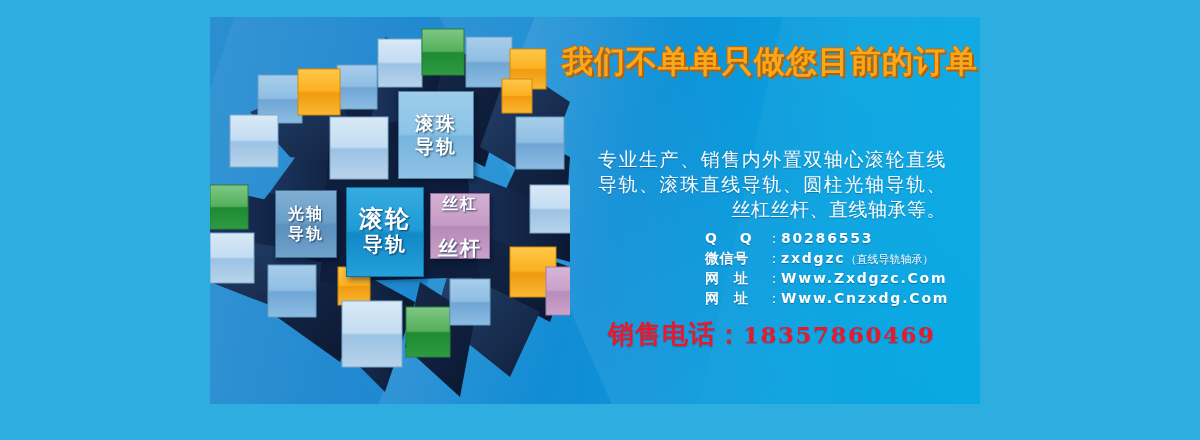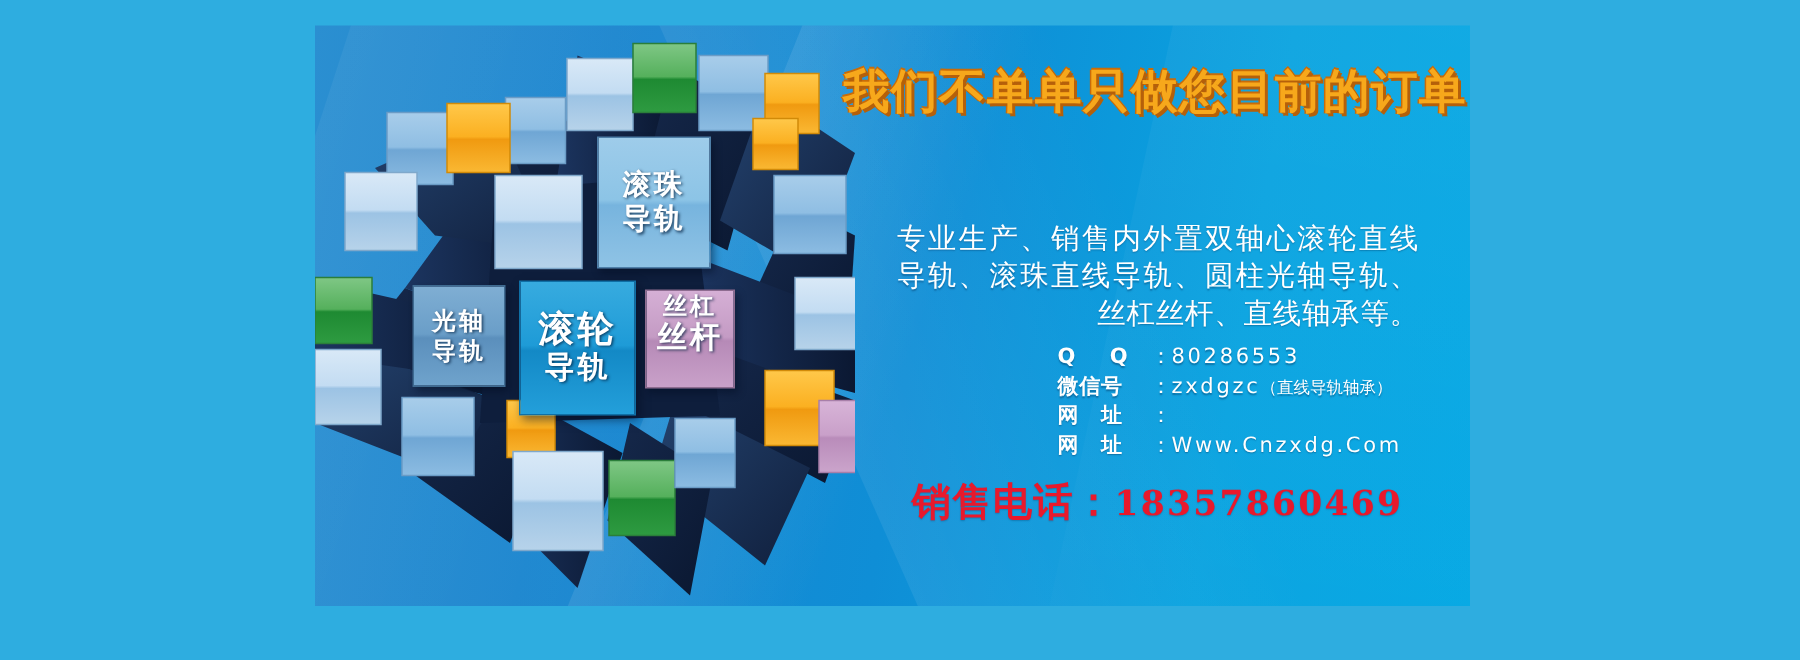--- a/index.html
+++ b/index.html
@@ -87,21 +87,21 @@
     font-size:14px;
     line-height:19.5px;
     text-shadow:0 1px 1px rgba(0,40,80,.4);
   }
   .crow{display:flex;align-items:baseline;white-space:nowrap;}
   .clabel{
     display:inline-block;width:62px;flex:0 0 62px;
     font-weight:bold;letter-spacing:.5px;
   }
   .clabel.spread{letter-spacing:9px;}
-  .cvalue{font-weight:normal;letter-spacing:1.6px;}
+  .cvalue{font-weight:bold;letter-spacing:1.6px;}
   .cvalue.mono{letter-spacing:1.8px;}
   .cnote{font-size:11px;font-weight:normal;letter-spacing:0;}
 
   .phone{
     position:absolute;left:48px;top:300px;width:372px;
     white-space:nowrap;
     color:#E8192C;
     font-weight:bold;
     font-size:26px;
     letter-spacing:1px;
@@ -255,21 +255,21 @@
                   display:flex;flex-direction:column;align-items:center;justify-content:center;">
         <span style="color:#fff;font-weight:bold;font-size:24px;line-height:25px;letter-spacing:2px;
                      text-shadow:1px 1px 2px rgba(0,30,60,.75);">滚轮</span>
         <span style="color:#fff;font-weight:bold;font-size:20px;line-height:25px;letter-spacing:2px;
                      text-shadow:1px 1px 2px rgba(0,30,60,.75);">导轨</span>
       </div>
 
       <div style="position:absolute;left:220px;top:176px;width:58px;height:64px;
                   background:linear-gradient(180deg,#D5AFD5 0%,#C49BC4 48%,#B68AB7 52%,#C9A1C9 100%);
                   border:1px solid #8E6C90;box-shadow:2px 3px 5px rgba(0,10,30,.45);
-                  display:flex;flex-direction:column;align-items:center;justify-content:flex-start;">
+                  display:flex;flex-direction:column;align-items:center;justify-content:space-between;">
         <span style="color:#fff;font-weight:bold;font-size:16px;line-height:20px;letter-spacing:2px;
                      text-shadow:1px 1px 2px rgba(0,30,60,.75);">丝杠</span>
         <span style="color:#fff;font-weight:bold;font-size:20px;line-height:20px;letter-spacing:2px;
                      text-shadow:1px 1px 2px rgba(0,30,60,.75);">丝杆</span>
       </div>
     </div>
 
     <div class="textcol">
 
       <div class="headline">
@@ -286,20 +286,21 @@
         </div>
         <div class="crow">
           <span class="clabel">微信号</span>
           <span>：</span>
           <span class="cvalue mono">zxdgzc</span>
           <span class="cnote">（直线导轨轴承）</span>
         </div>
         <div class="crow">
           <span class="clabel">网　址</span>
           <span>：</span>
+          <span class="cvalue mono">Www.Zxdgzc.Com</span>
         </div>
         <div class="crow">
           <span class="clabel">网　址</span>
           <span>：</span>
           <span class="cvalue mono">Www.Cnzxdg.Com</span>
         </div>
       </div>
 
       <div class="phone">
         <span>销售电话：</span><span class="pnum">18357860469</span>

